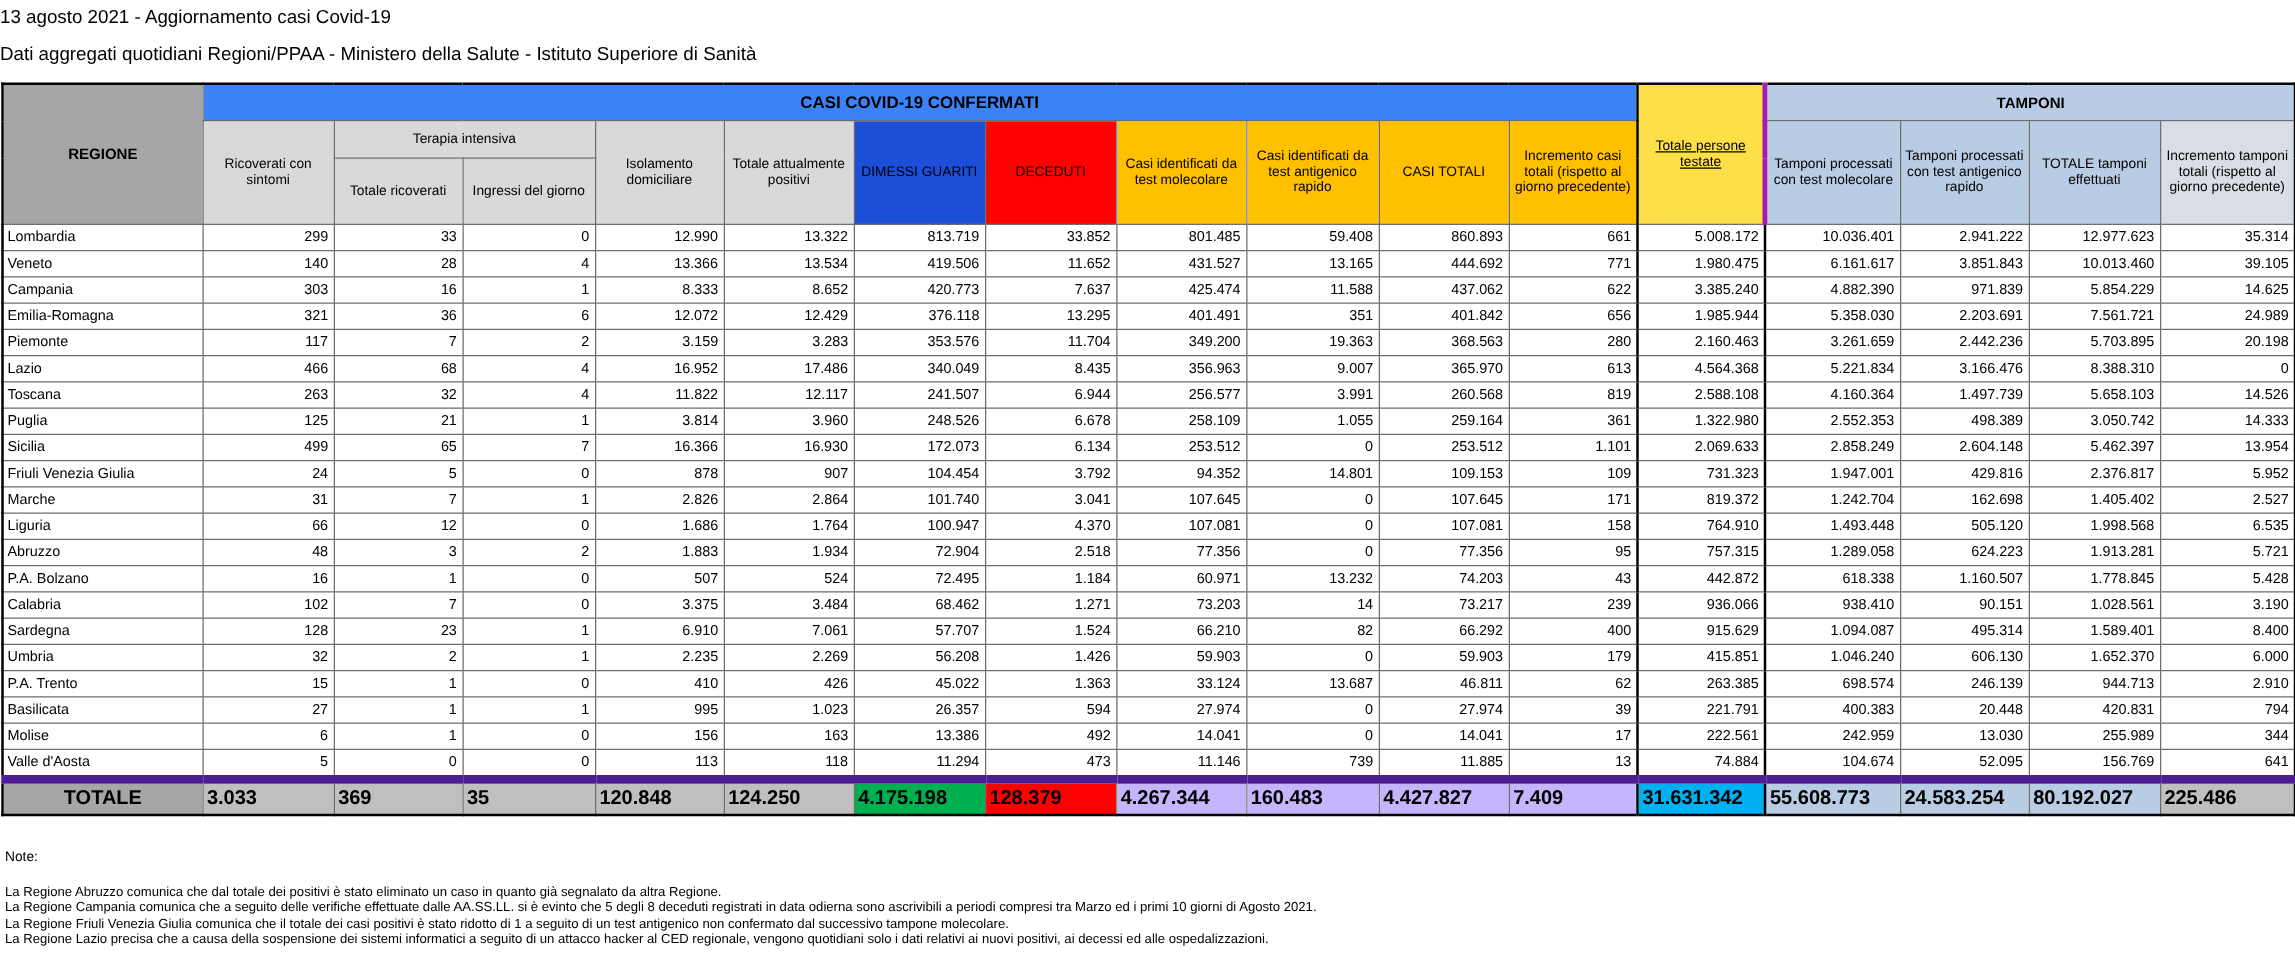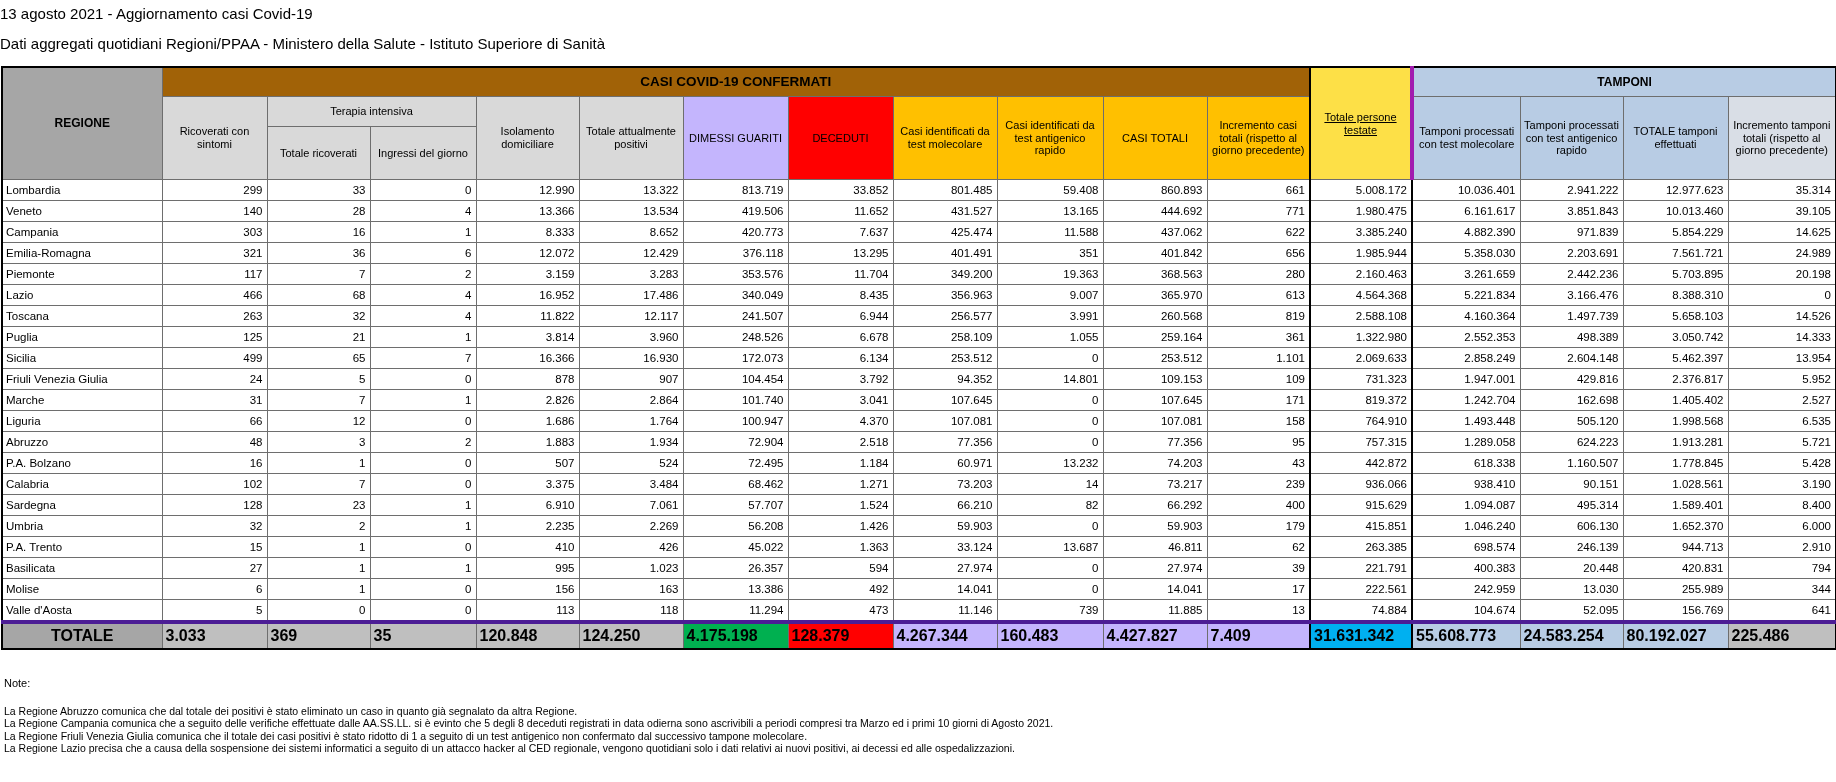--- a/index.html
+++ b/index.html
@@ -3,37 +3,37 @@
 <meta charset="utf-8">
 <style>
   html,body{margin:0;padding:0;background:#fff;}
   body{width:1836px;height:782px;font-family:"Liberation Sans",sans-serif;color:#000;position:relative;}
   .titles{padding-top:6px;}
   .title-line{text-align:left;font-size:15px;line-height:16px;margin:0 0 14px 0;}
   .tablewrap{margin:14px 1px 0 1px;}
   table{border-collapse:collapse;table-layout:fixed;width:1834px;border:2px solid #000;}
   th,td{border:1px solid #6e6e6e;overflow:hidden;white-space:normal;vertical-align:middle;padding:0 3px;}
   thead th{font-size:11px;font-weight:normal;text-align:center;line-height:1.18;}
-  .big-band{font-size:13.5px;font-weight:bold;background:#a16207;height:28px;}
+  .big-band{font-size:13.5px;font-weight:bold;background:#3b82f6;height:28px;}
   .tamponi-band{font-size:12px;font-weight:bold;background:#B8CCE4;}
   .h-regione{background:#A6A6A6;font-weight:bold;font-size:12px;}
   .h-gray{background:#D9D9D9;}
-  .h-green{background:#c4b5fd;}
+  .h-green{background:#1d4ed8;}
   .h-red{background:#FF0000;}
   .h-yellow{background:#FFC000;}
   .h-cyan{background:#fde047;border-left:2px solid #000;border-right:4px solid #a21caf;text-decoration:underline;}
   .h-blue{background:#B8CCE4;}
   .h-grayblue{background:#D9DEE6;}
   .r2{height:30px;}
   .r3 th{height:52px;}
   tbody td{font-size:11.5px;height:20px;text-align:right;padding-right:4px;background:#fff;}
   tbody td.region{text-align:left;padding-left:3px;}
   td.thickL{border-left:2px solid #000;}
   td.thickR{border-right:2px solid #000;}
-  tr.total td{font-weight:bold;height:24px;border-top:4px solid #4c1d95;}
+  tr.total td{font-weight:bold;height:24px;border-top:7px solid #4c1d95;}
   .t-label{background:#A6A6A6;text-align:center !important;}
   .t-gray{background:#BFBFBF;}
   .t-green{background:#00B050;}
   .t-red{background:#FF0000;}
   .t-yellow{background:#c4b5fd;}
   .t-cyan{background:#00B0F0;}
   .t-blue{background:#B8CCE4;}
   .notes{margin:28px 0 0 4px;font-size:10.5px;line-height:11.5px;}
   .notes-heading{font-size:11px;margin-bottom:16px;}
   .note-line{margin:0 0 1px 0;}

